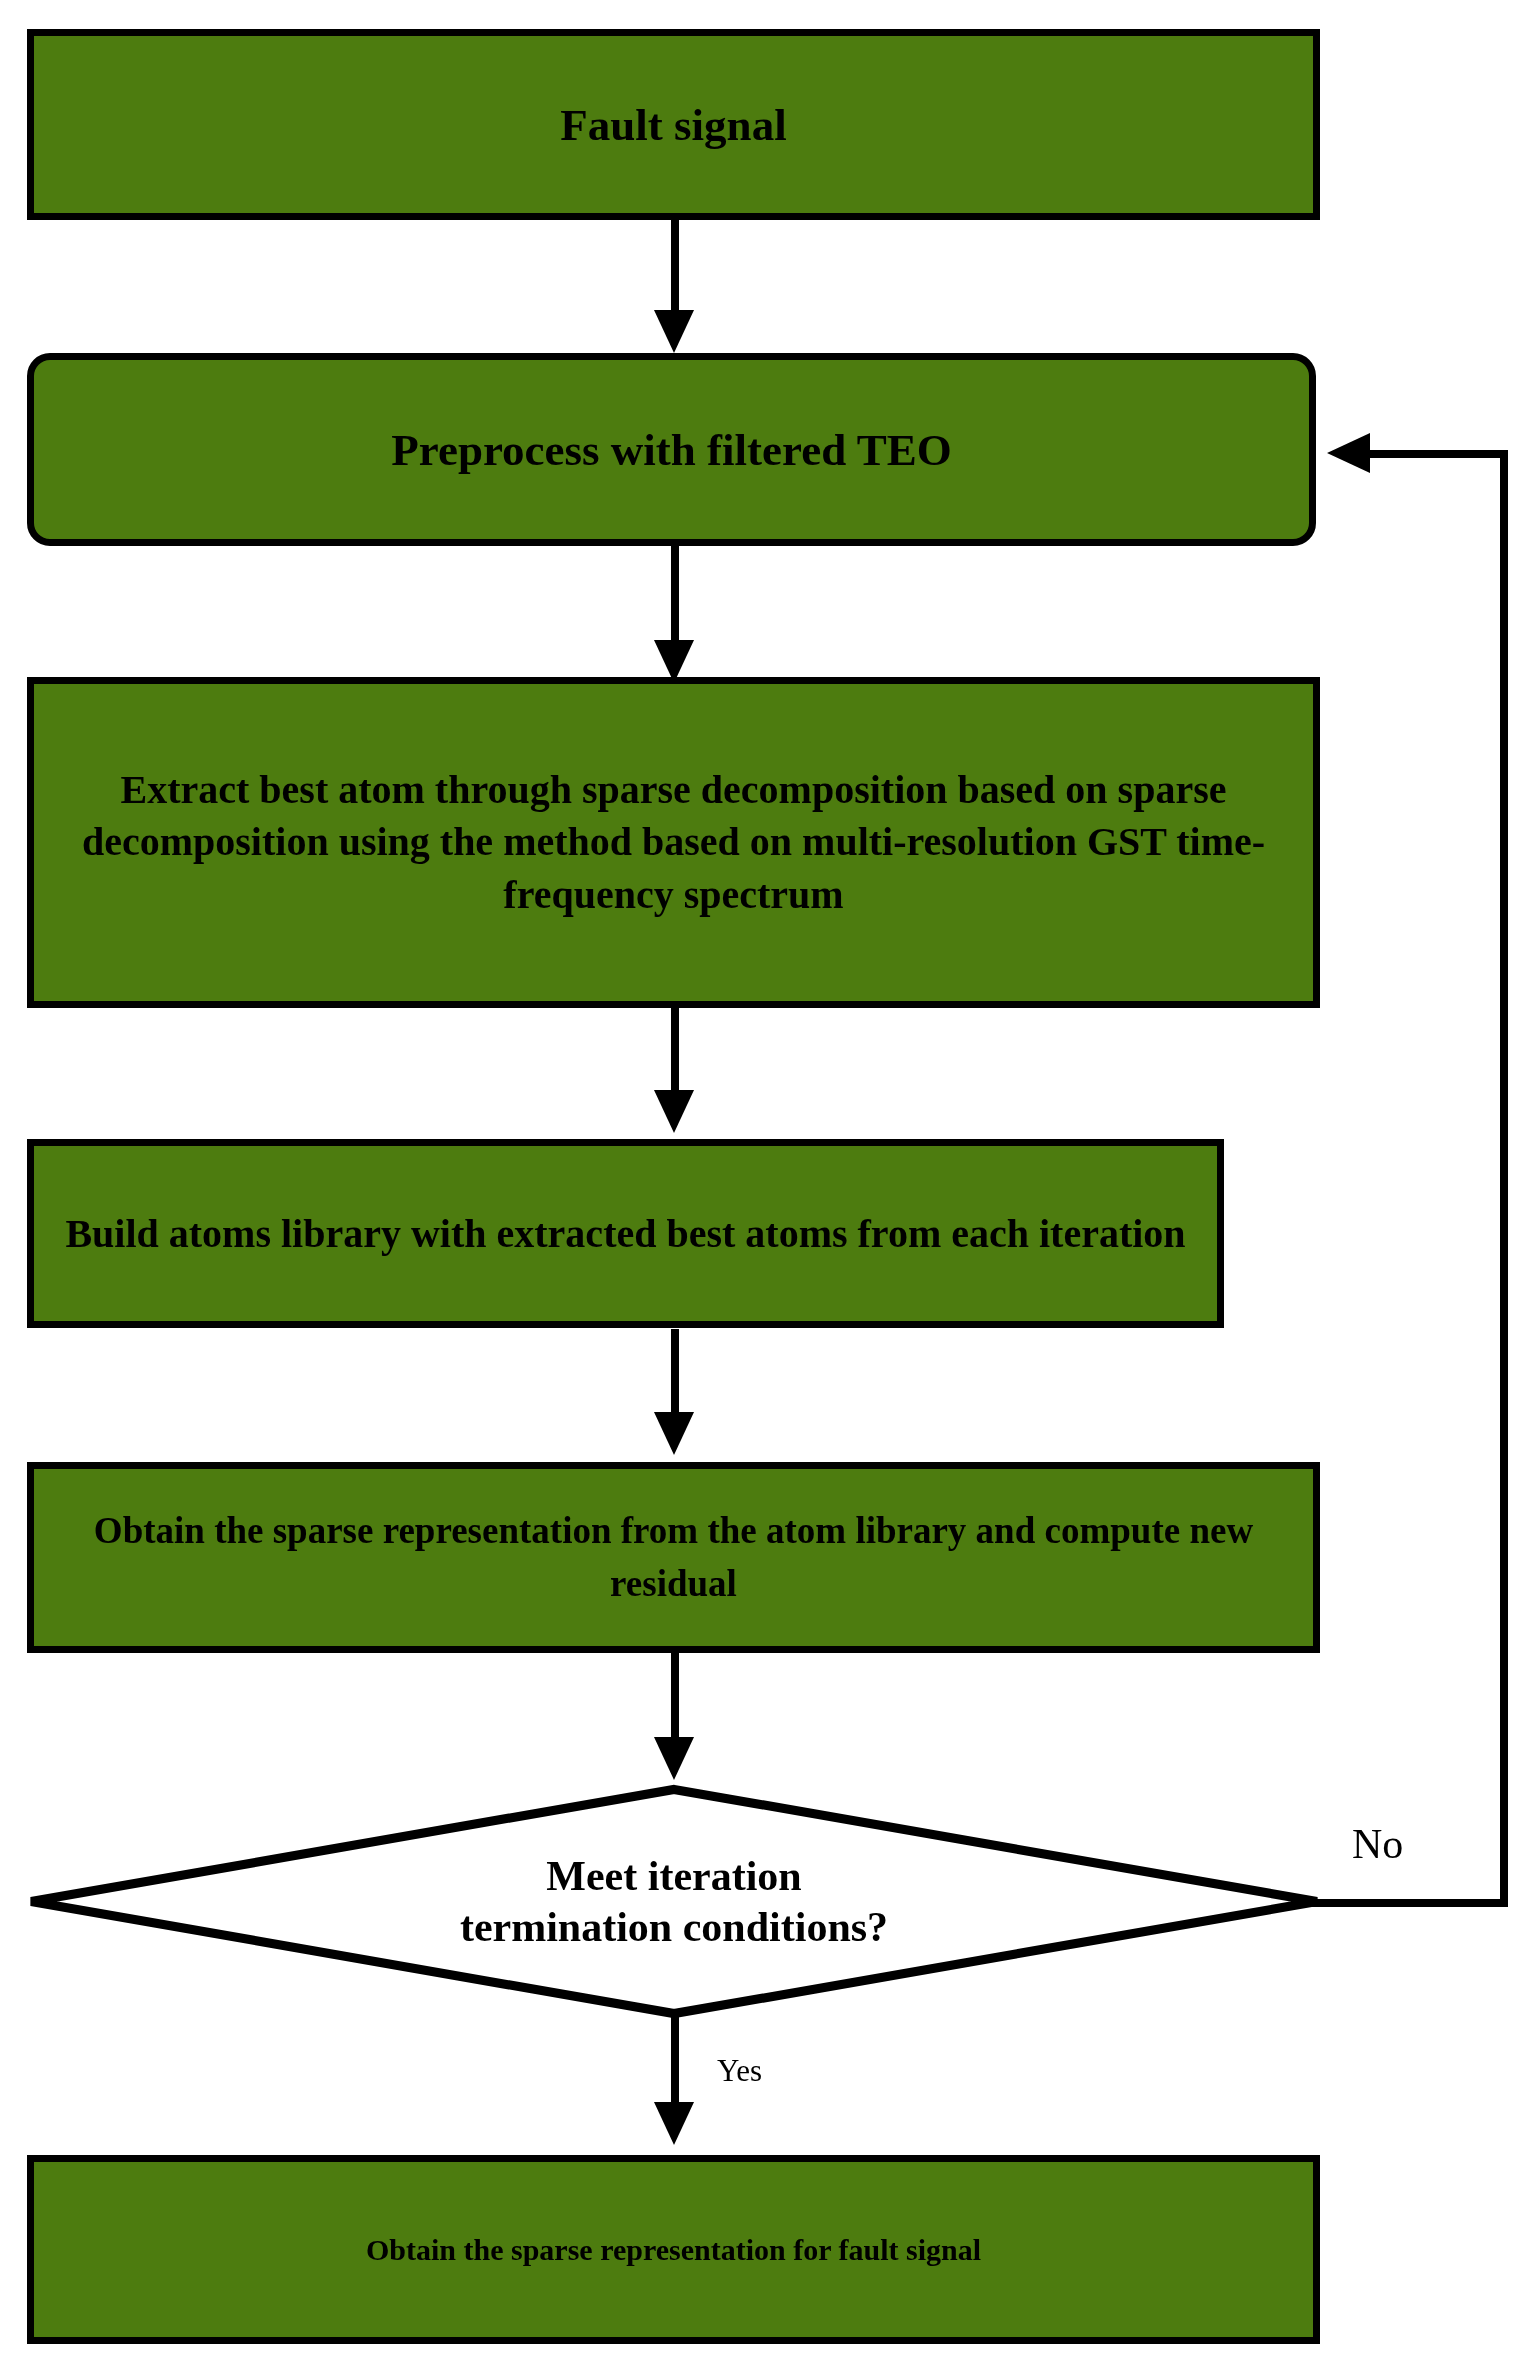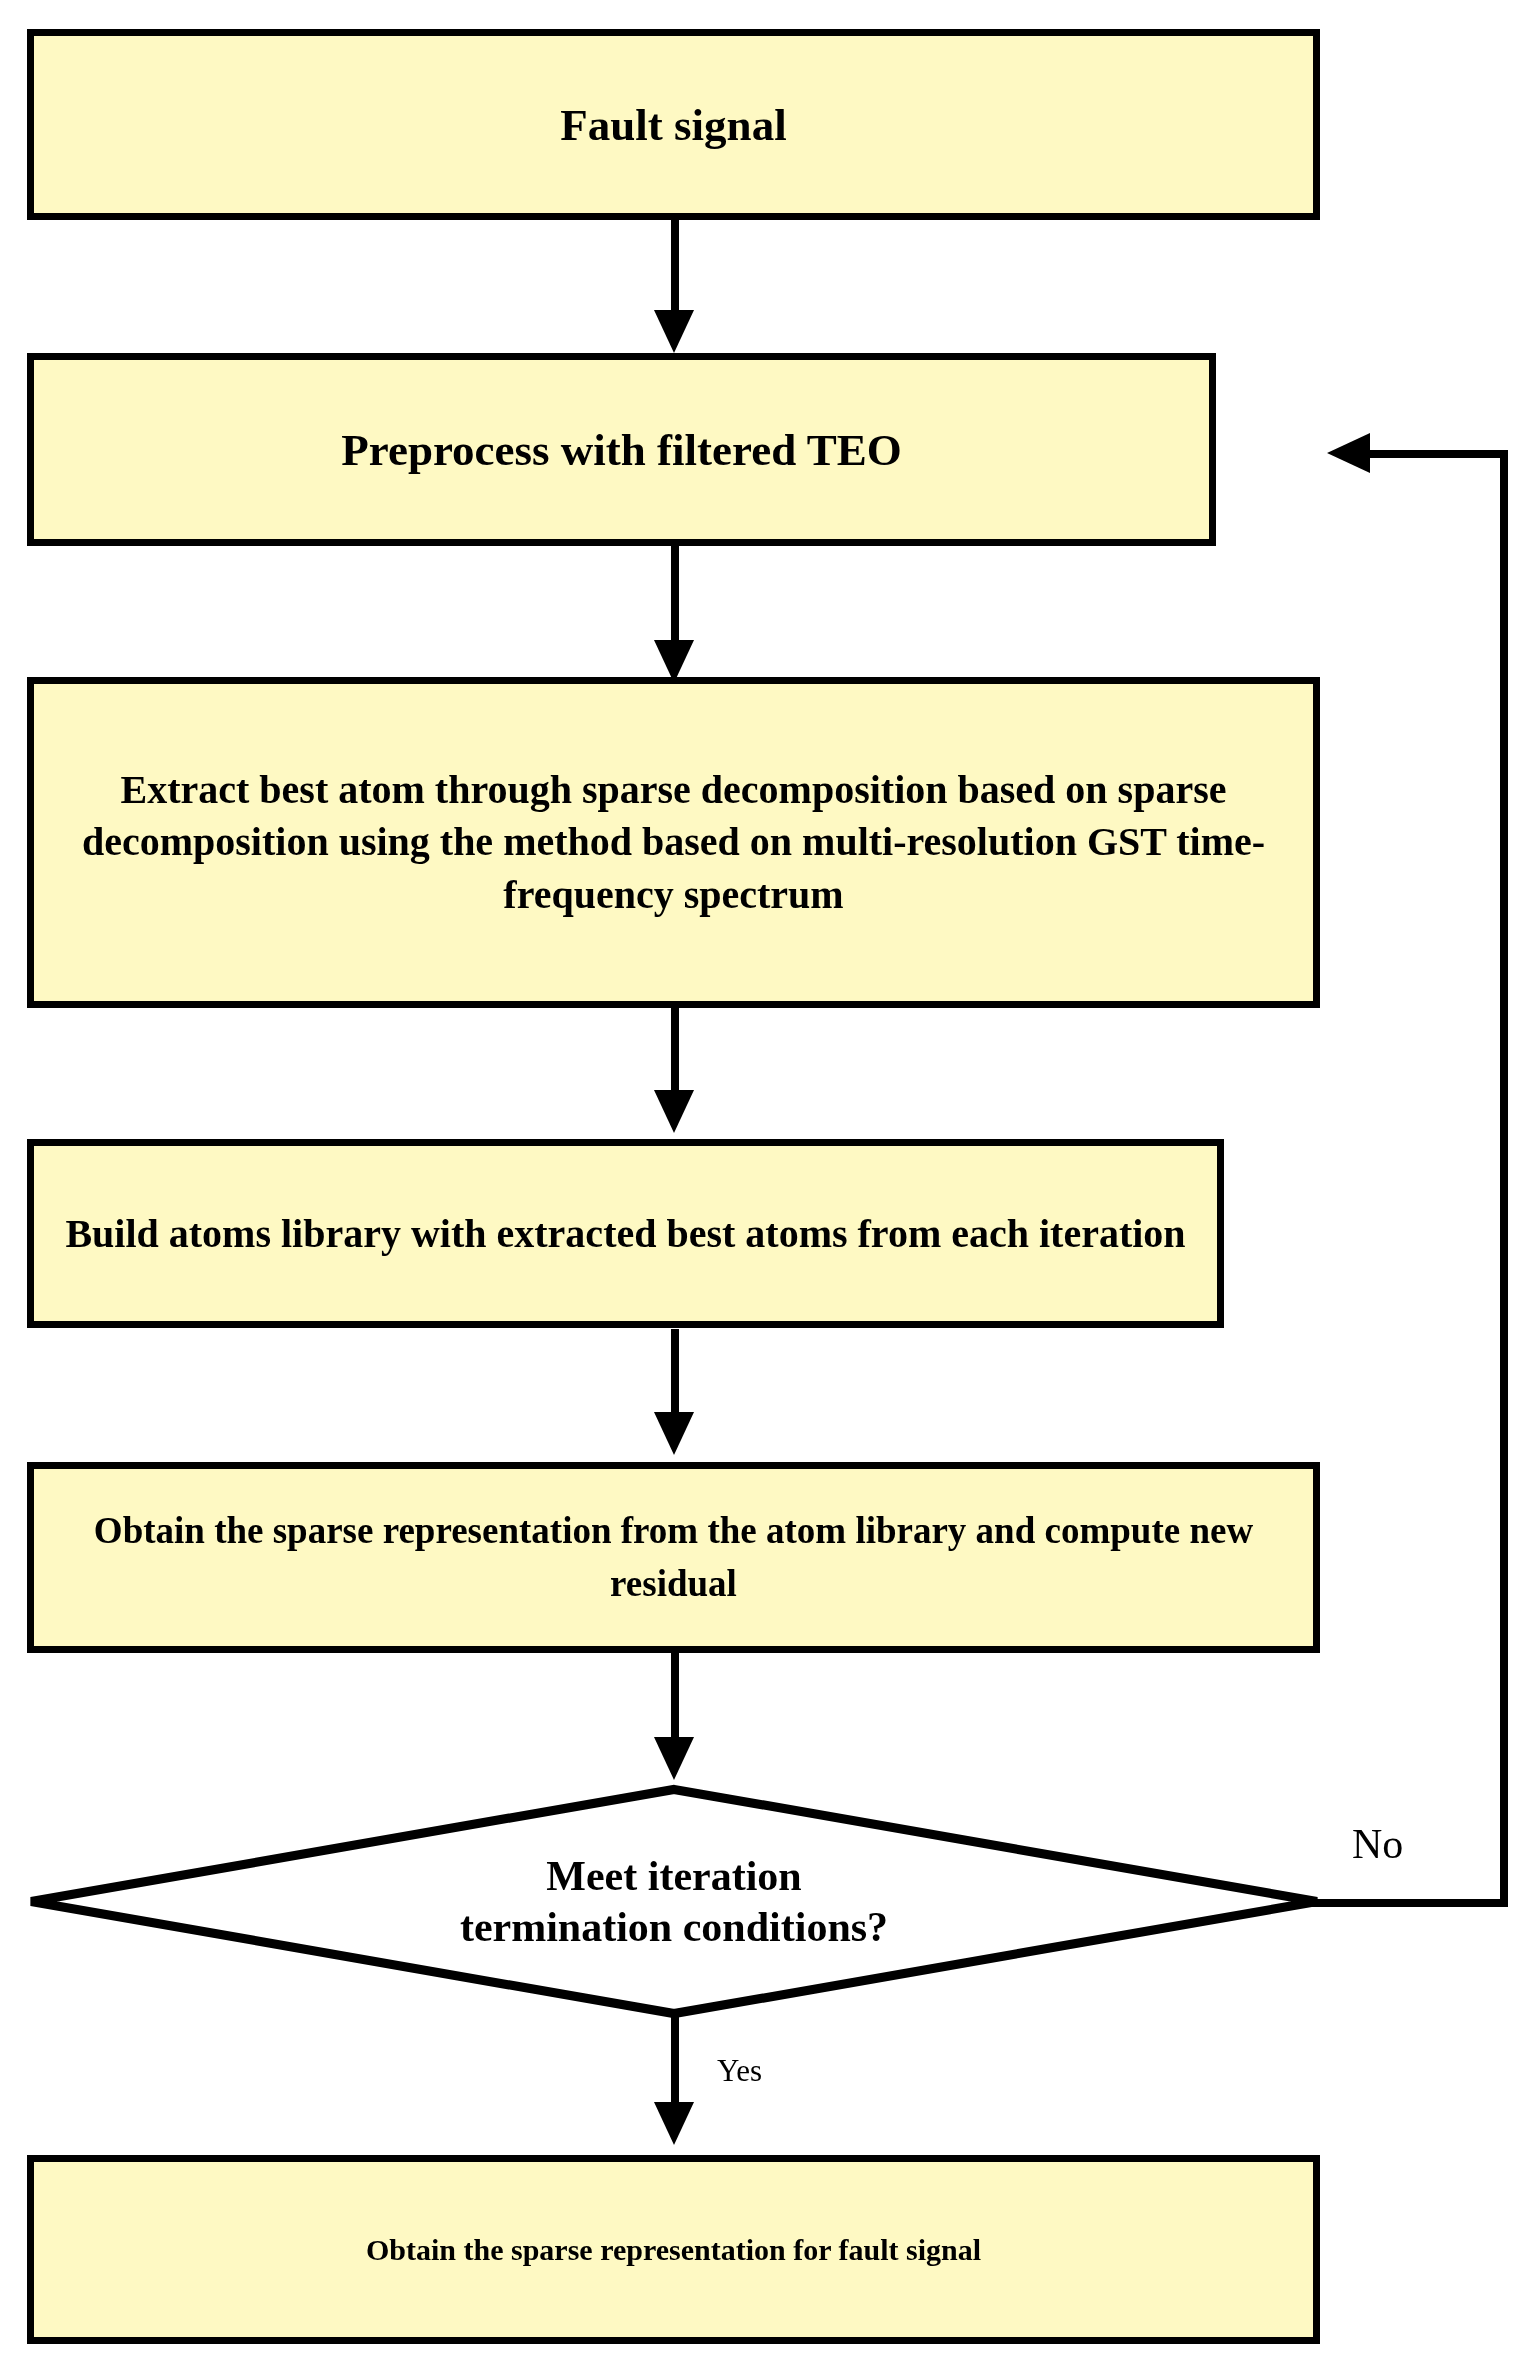--- a/index.html
+++ b/index.html
@@ -11,21 +11,21 @@
     position: relative;
     width: 1534px;
     height: 2377px;
     background: #ffffff;
     overflow: hidden;
     font-family: "Liberation Serif", "DejaVu Serif", serif;
   }
   .node-box {
     position: absolute;
     border: 7.5px solid #000000;
-    background: #fef9c3;
+    background: #4d7c0f;
     box-sizing: border-box;
     display: flex;
     align-items: center;
     justify-content: center;
     text-align: center;
     font-weight: bold;
     color: #000000;
     z-index: 3;
   }
   .node-box .txt {
@@ -104,21 +104,21 @@
 
 <div id="canvas">
 
   <div class="node-box" style="left:27px; top:29px; width:1293px; height:191px; font-size:45px; line-height:1.2;">
     <span class="txt">Fault signal</span>
   </div>
 
   <div class="edge-line v-line" style="left:671px; top:220px; height:98px;"></div>
   <div class="arrow-down" style="left:654px; top:310px;"></div>
 
-  <div class="node-box" style="left:27px; top:353px; width:1189px; height:193px; font-size:45px; line-height:1.2;">
+  <div class="node-box" style="left:27px; top:353px; width:1289px; height:193px; font-size:45px; line-height:1.2;border-radius:23px;">
     <span class="txt">Preprocess with filtered TEO</span>
   </div>
 
   <div class="edge-line v-line" style="left:671px; top:546px; height:103px;"></div>
   <div class="arrow-down" style="left:654px; top:640px;"></div>
 
   <div class="node-box overflow-box" style="left:27px; top:677px; width:1293px; height:331px; font-size:40px; line-height:1.32;">
     <span class="txt">Extract best atom through sparse decomposition based on sparse decomposition using the method based on multi-resolution GST time-frequency spectrum</span>
   </div>
 

